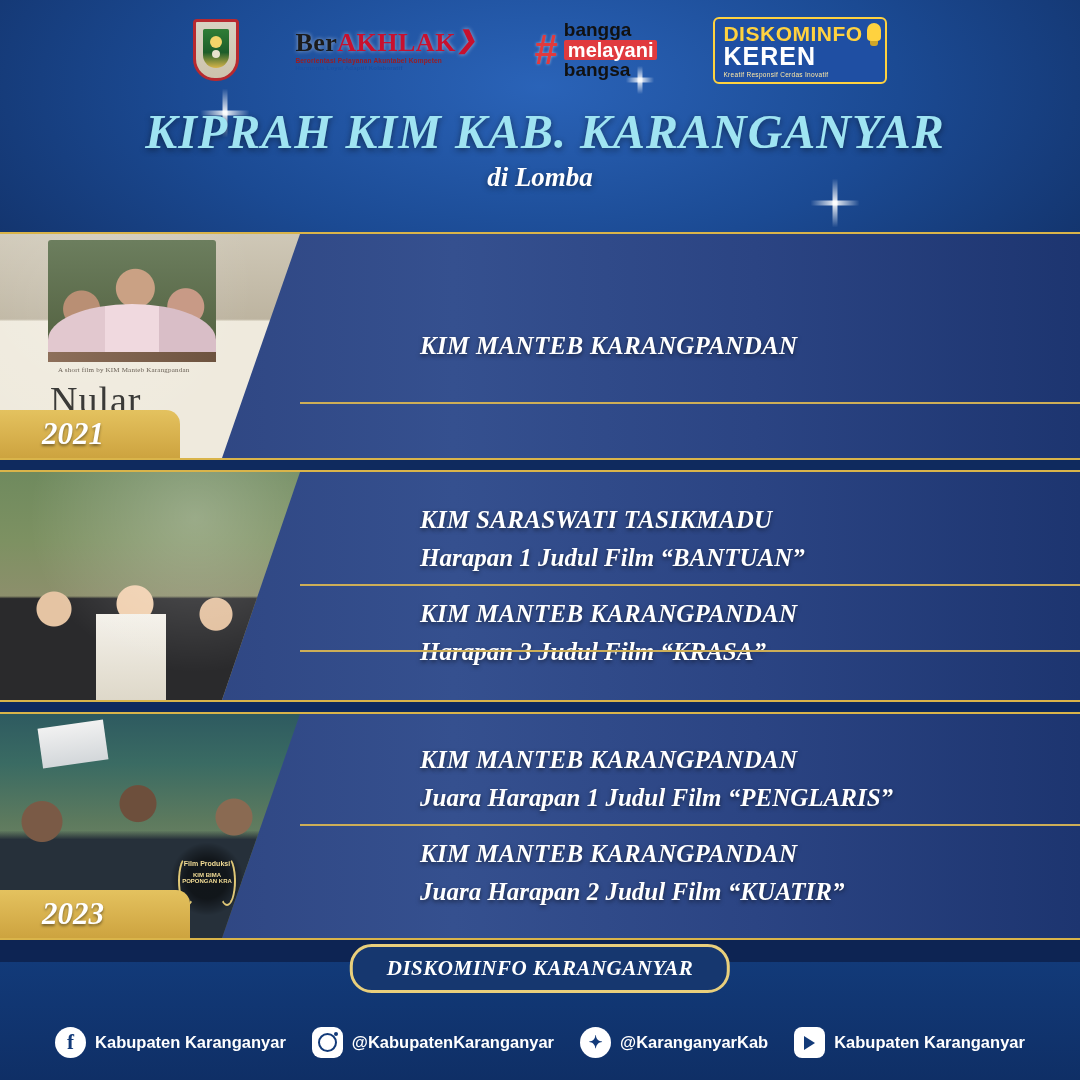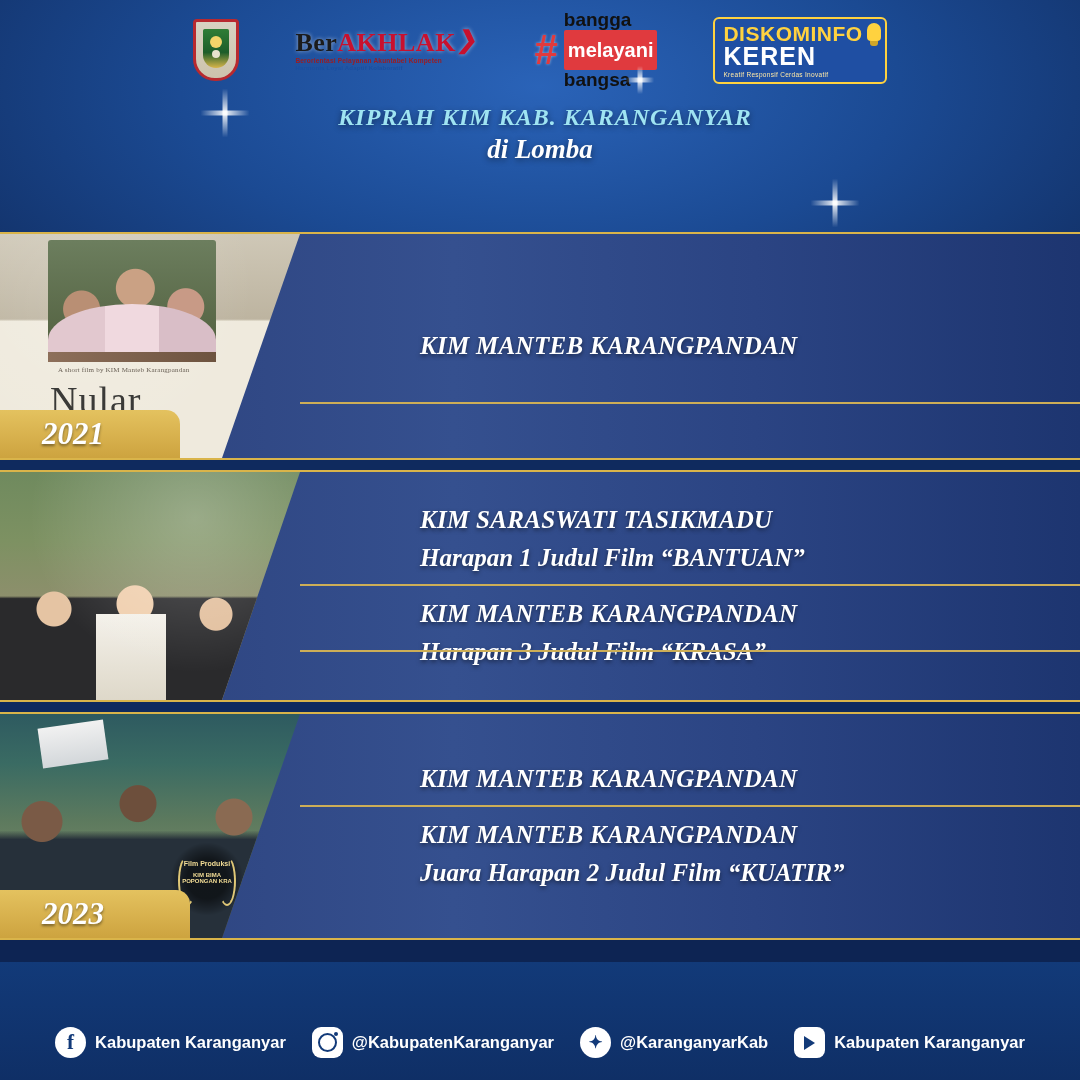--- a/index.html
+++ b/index.html
@@ -79,21 +79,21 @@
   
   .bmb { display: flex; align-items: center; gap: 6px; }
   .bmb .hash {
     font-size: 42px; font-weight: bold; color: #e03a3e; line-height: .85;
     text-shadow: 0 0 3px rgba(255,255,255,.5);
   }
   .bmb .words { line-height: 1.02; }
   .bmb .w1 { font-size: 19px; font-weight: bold; color: #111; }
   .bmb .w2 {
     font-size: 20px; font-weight: bold; color: #fff;
-    background: #e03a3e; padding: 10px 4px; display: inline-block;
+    background: #e03a3e; padding: 0 4px; display: inline-block;
     border-radius: 2px;
   }
   .bmb .w3 { font-size: 19px; font-weight: bold; color: #111; }
 
   
   .dkeren {
     background: #1f4fa3;
     border: 2px solid #ffd23f;
     border-radius: 6px;
     padding: 4px 22px 4px 8px;
@@ -122,21 +122,21 @@
 
   
   .title-wrap {
     text-align: center;
     margin-top: 16px;
     position: relative;
   }
   .title-wrap .t1 {
     font-family: "Liberation Serif", serif;
     font-weight: bold; font-style: italic;
-    font-size: 24px; color: #9fe4f2;
+    font-size: 48px; color: #9fe4f2;
     letter-spacing: 1px;
     text-shadow: 0 2px 6px rgba(0,0,0,.45);
     margin-left: 10px;
   }
   .title-wrap .t2 {
     font-family: "Liberation Serif", serif;
     font-weight: bold; font-style: italic;
     font-size: 27px; color: #ffffff;
     margin-top: 3px;
     text-shadow: 0 2px 6px rgba(0,0,0,.45);
@@ -471,32 +471,36 @@
       <div class="flag"></div>
       <div class="laurel">
         <div class="l1">Film Produksi</div>
         <div class="l2">KIM BIMA</div>
         <div class="l3">POPONGAN KRA</div>
       </div>
     </div>
     <div class="entries">
       <div class="entry">
         <div class="kim">KIM MANTEB KARANGPANDAN</div>
+        <div class="film">Juara Harapan 1  Judul Film “PENGLARIS”</div>
       </div>
       <div class="entry">
         <div class="kim">KIM MANTEB KARANGPANDAN</div>
         <div class="film">Juara Harapan 2 Judul Film “KUATIR”</div>
       </div>
     </div>
     <div class="year y2023">
       <span>2023</span>
     </div>
   </div>
 
   <div class="footer">
+    <div class="footer-pill">
+      <span>DISKOMINFO KARANGANYAR</span>
+    </div>
     <div class="socials">
       <div class="social">
         <div class="ico fb">f</div>
         <div class="label">Kabupaten Karanganyar</div>
       </div>
       <div class="social">
         <div class="ico ig"></div>
         <div class="label">@KabupatenKaranganyar</div>
       </div>
       <div class="social">

